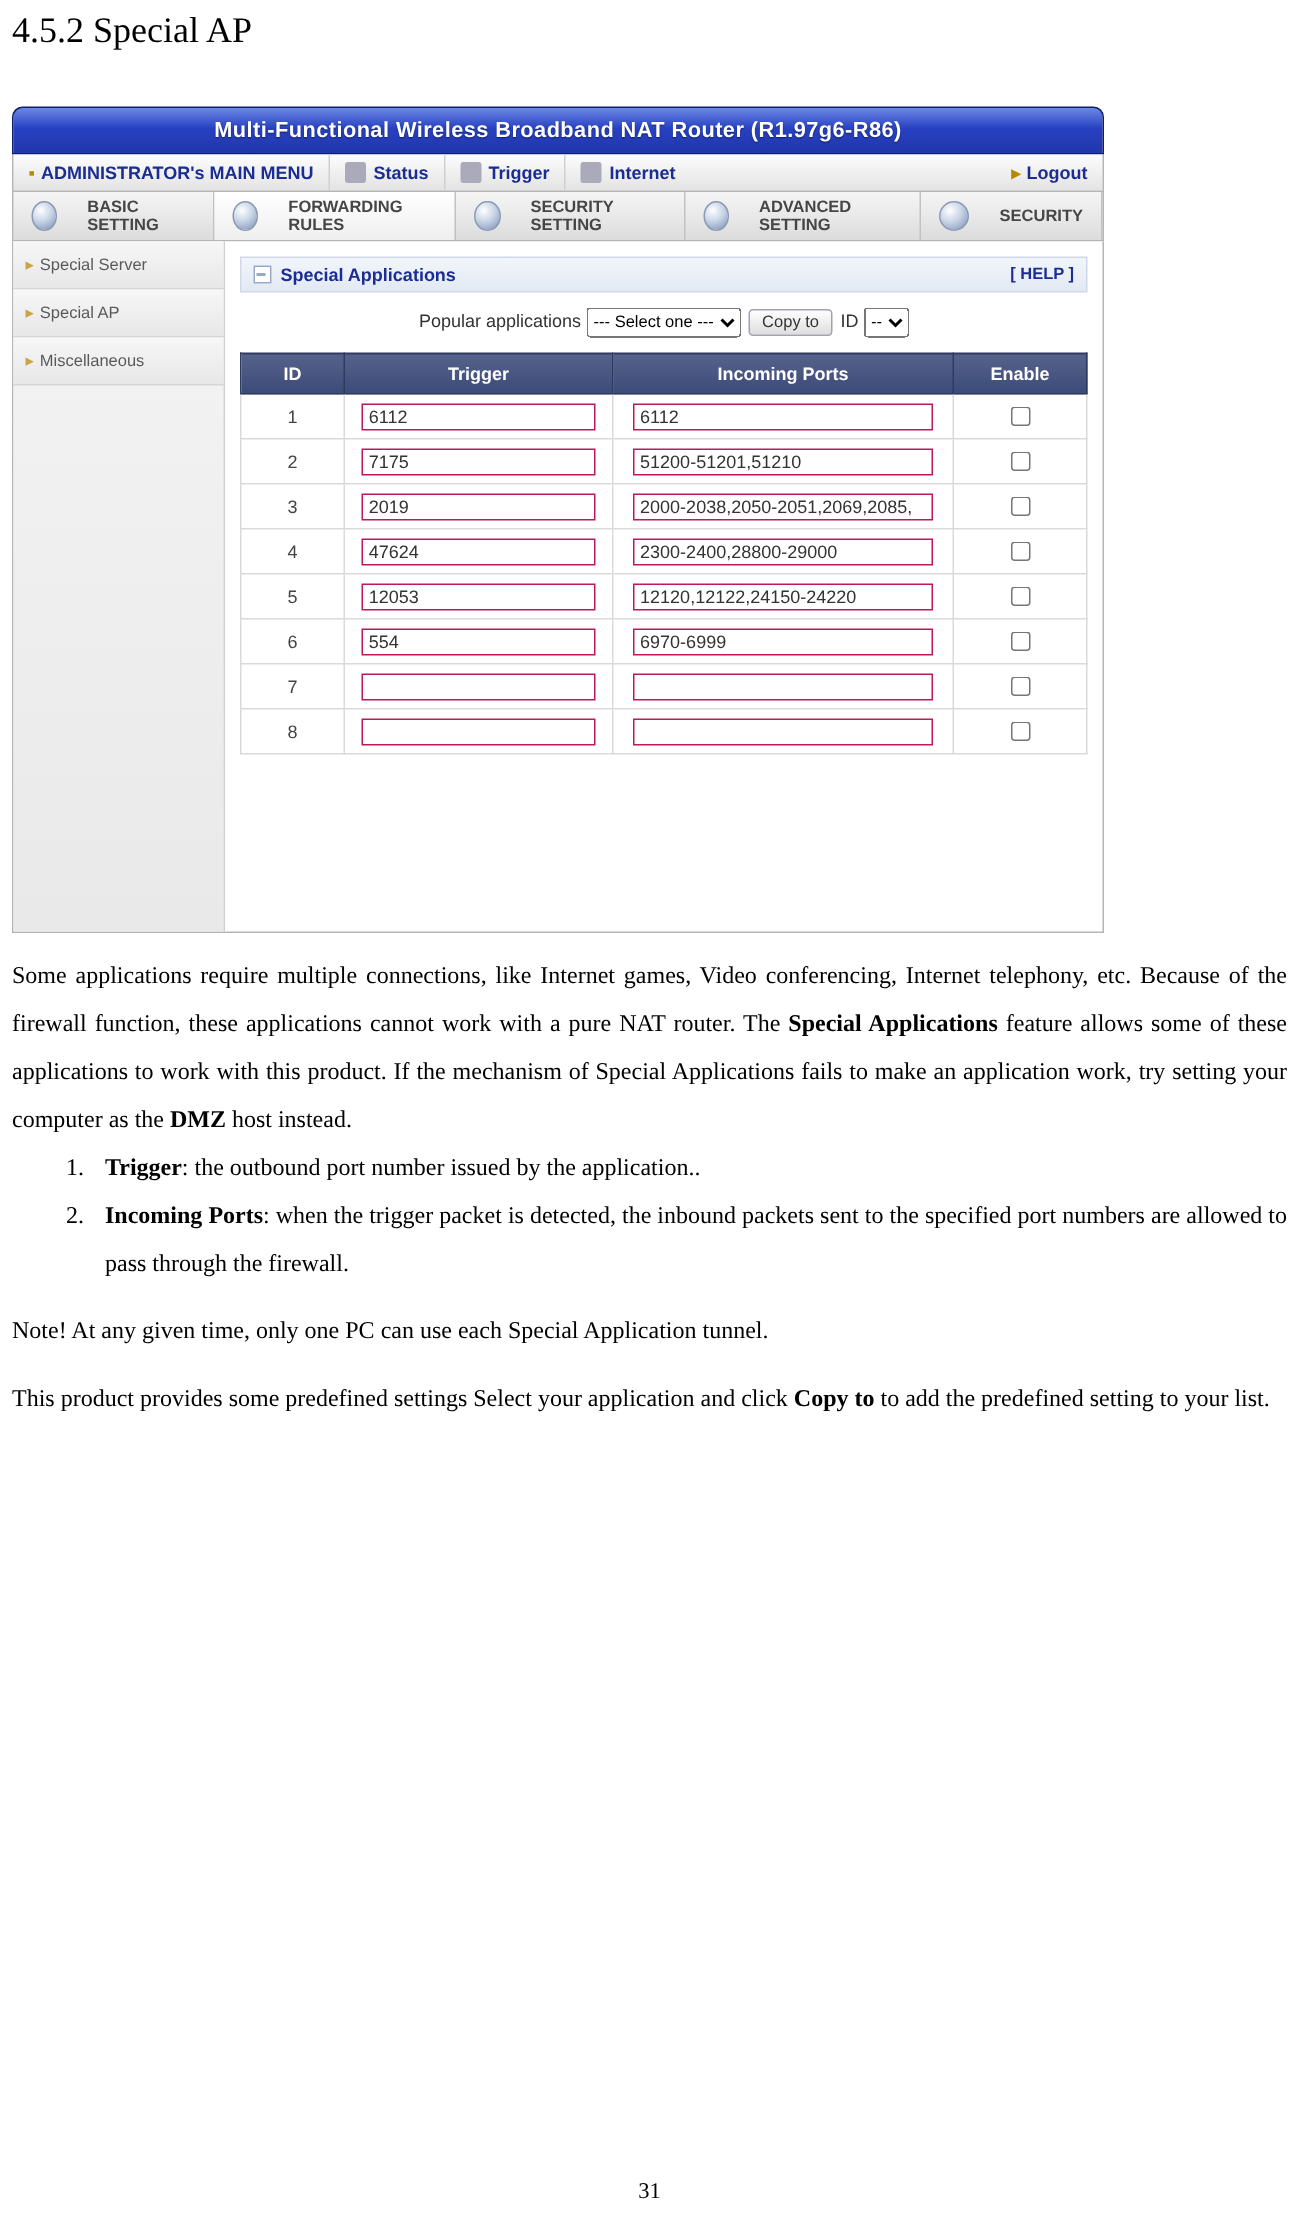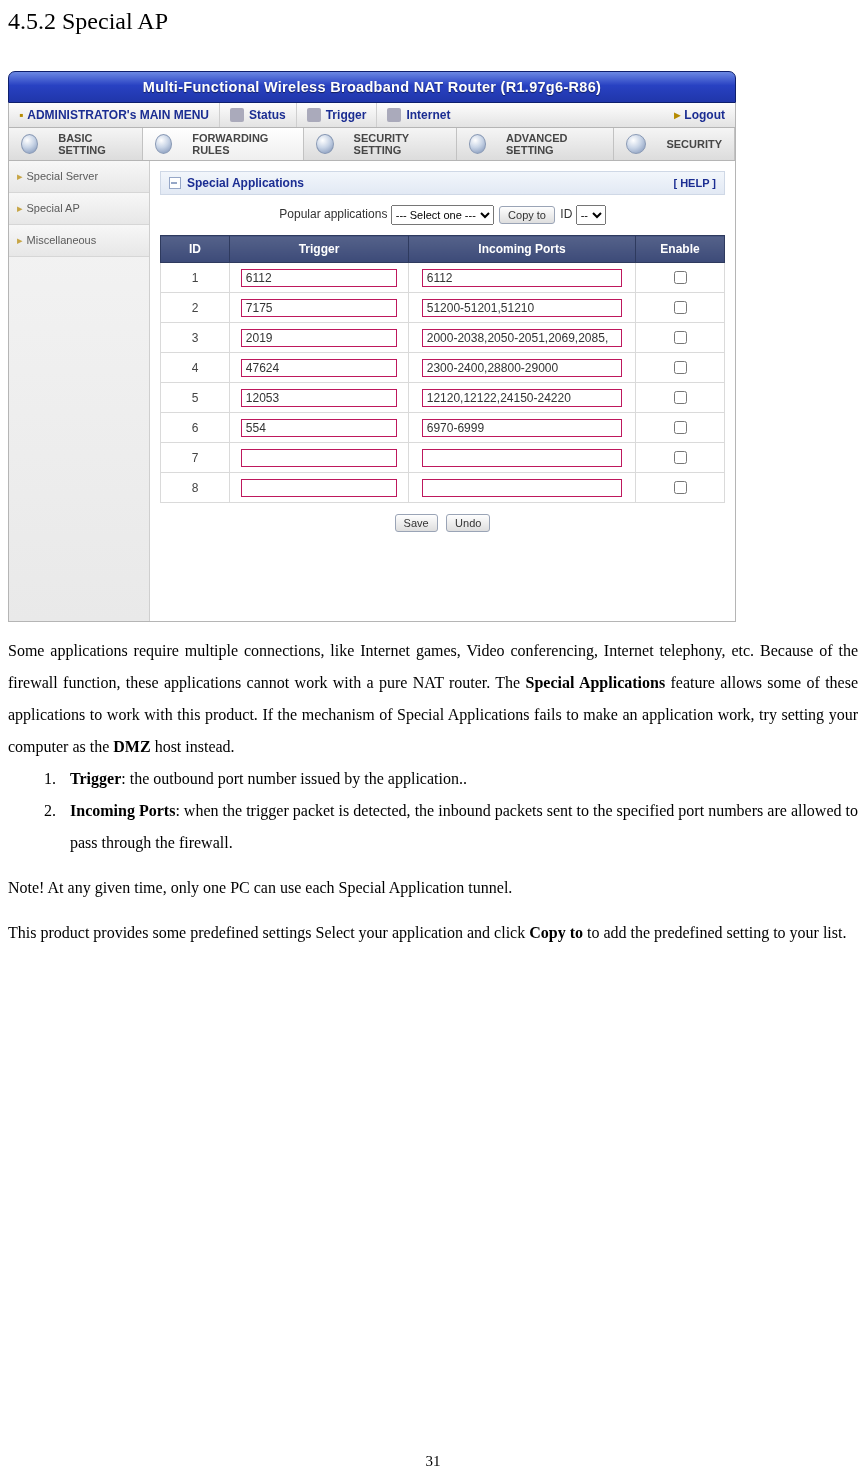--- a/index.html
+++ b/index.html
@@ -178,24 +178,20 @@
               </tr>
               <tr>
                 <td>8</td>
                 <td><input type="text" style=""></td>
                 <td><input type="text" style=""></td>
                 <td><input type="checkbox" class="cb" style=""></td>
               </tr>
             </tbody>
         </table>
 
-        <div class="foot">
-          <span class="btn">Save</span>
-          <span class="btn">Undo</span>
-        </div>
       </div>
     </div>
   </div>
 
   <div class="copy">
     <p class="para">
       <span>Some applications require multiple connections, like Internet games, Video conferencing, Internet telephony, etc. Because of the firewall function, these applications cannot work with a pure NAT router. The </span><b>Special Applications</b><span> feature allows some of these applications to work with this product. If the mechanism of Special Applications fails to make an application work, try setting your computer as the </span><b>DMZ</b><span> host instead.</span>
     </p>
     <ol class="numlist">
       <li><b>Trigger</b><span>: the outbound port number issued by the application..</span></li>

